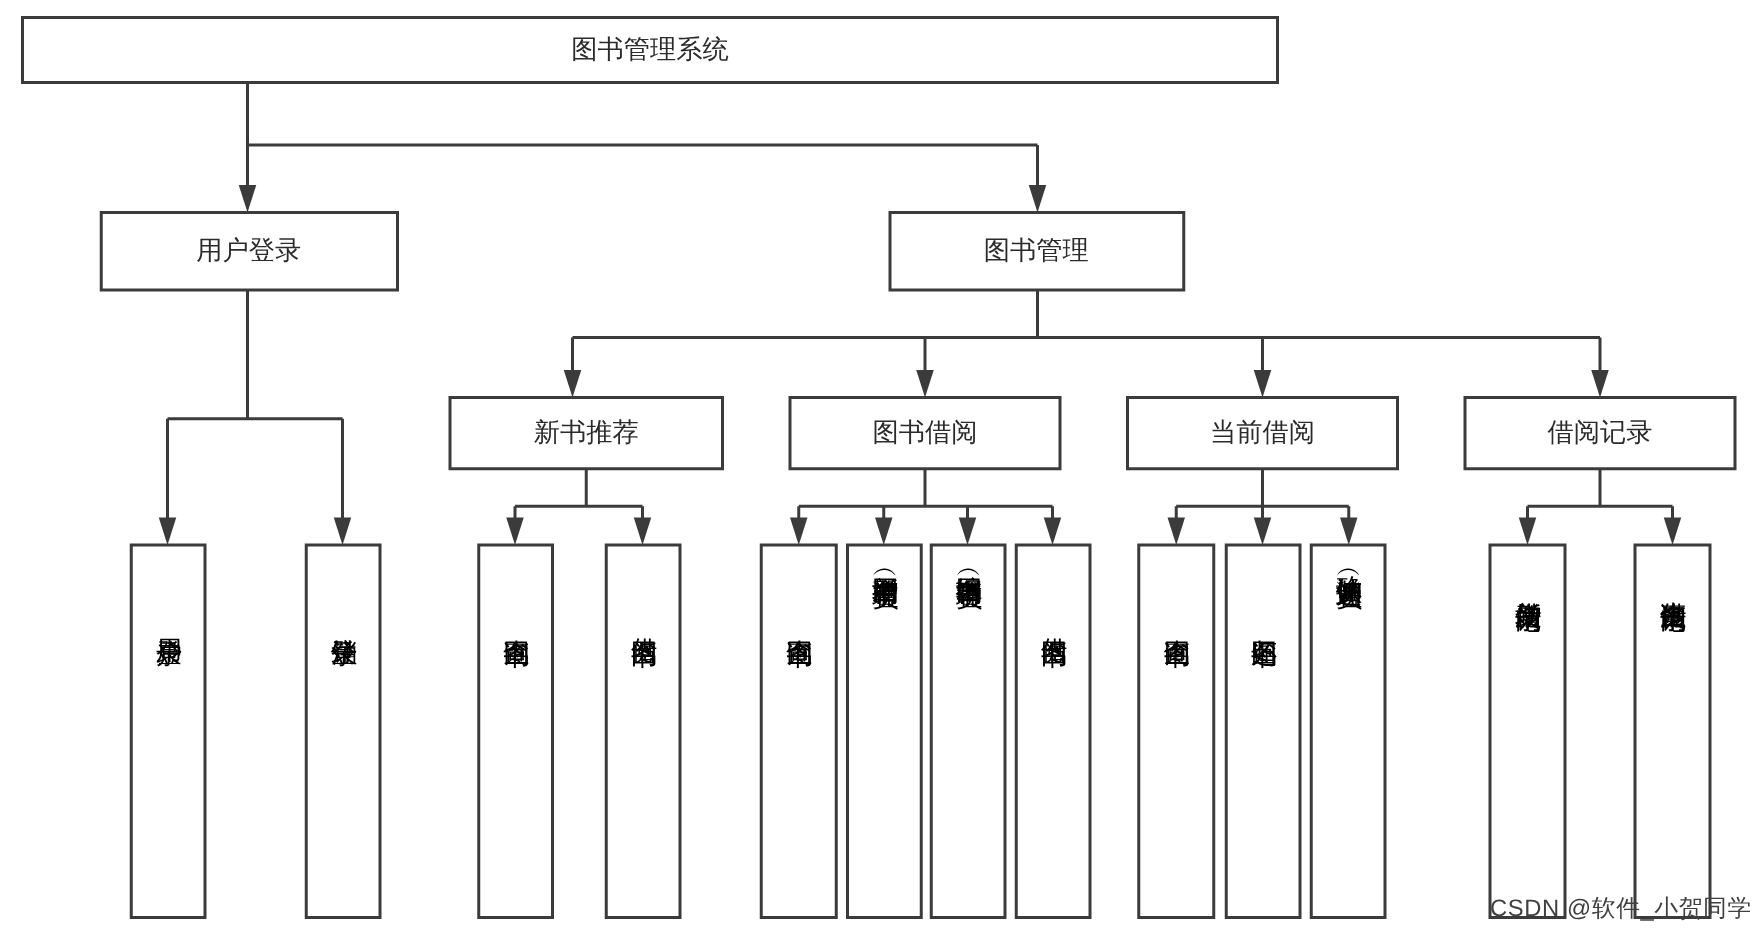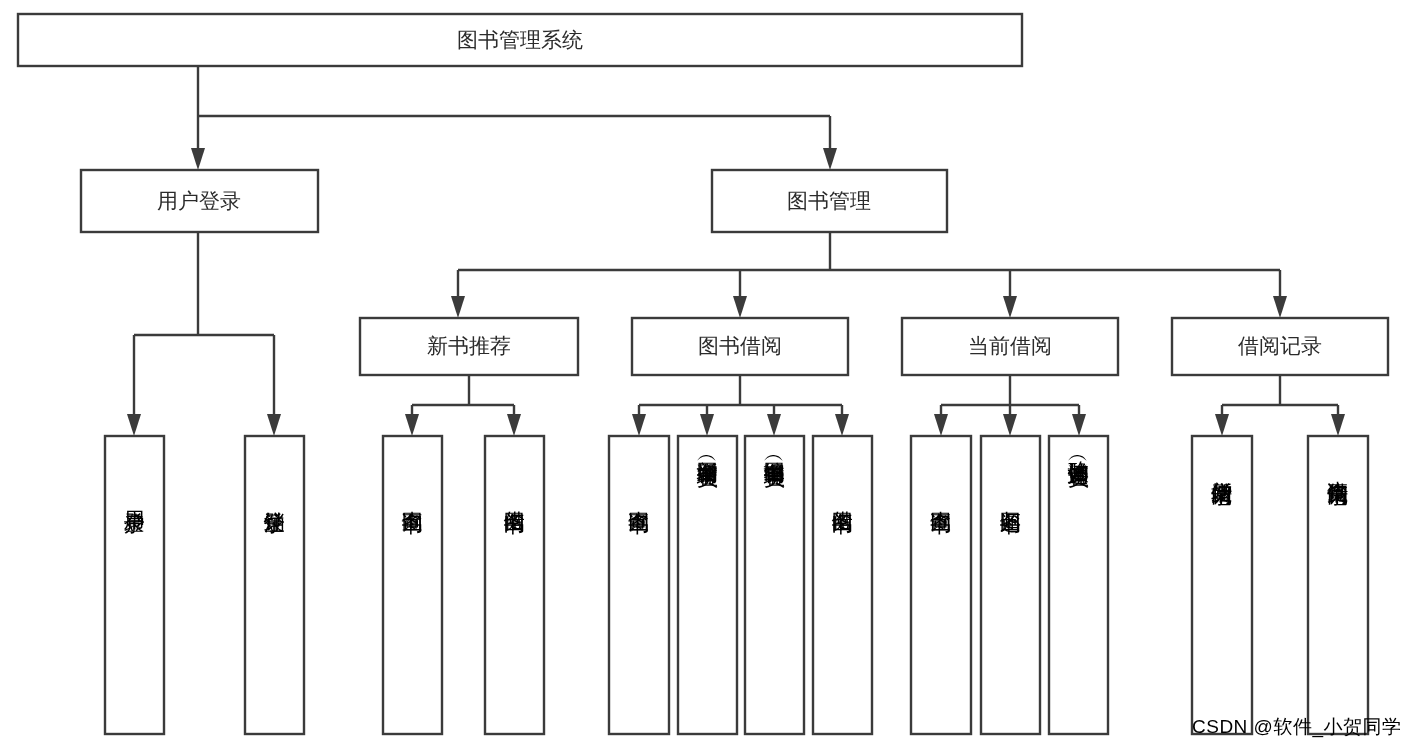--- a/index.html
+++ b/index.html
@@ -66,21 +66,21 @@
     position: absolute;
     display: flex;
     align-items: flex-start;
     justify-content: center;
     pointer-events: none;
   }
   .watermark {
     position: absolute;
     font-family: "Liberation Sans", "DejaVu Sans", sans-serif;
     font-size: 19px;
-    color: #000000;
+    color: #404040;
     white-space: nowrap;
     letter-spacing: 0.5px;
   }
 </style>
 </head>
 <body>
 
 <div id="diagram-root">
 
   <svg id="tree-svg" viewBox="0 0 1405 747">

